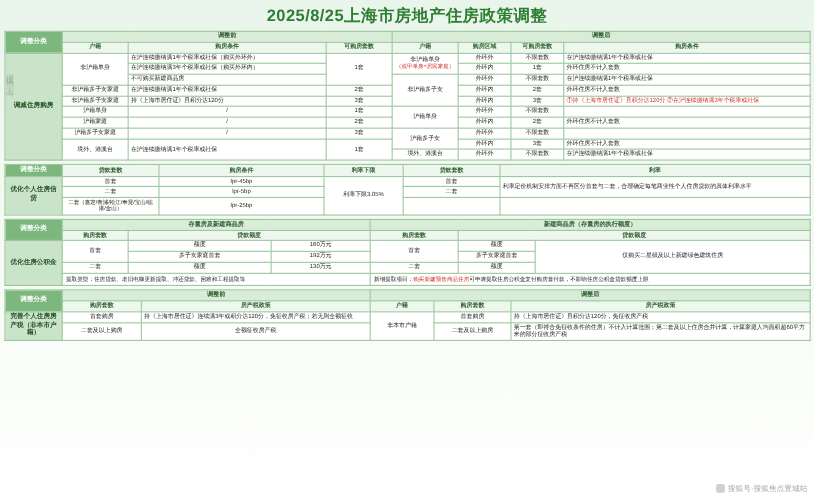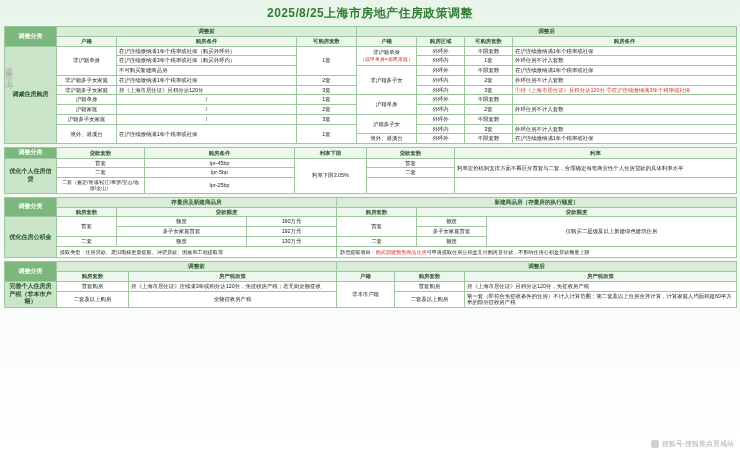--- a/index.html
+++ b/index.html
@@ -15,21 +15,21 @@
   }
   .page {
     width: 740px; height: 453px;
     background: linear-gradient(180deg,#e9f5ea 0%, #f3faf2 40%, #ffffff 100%);
     padding: 3px 4px 0 4px;
     position: relative;
   }
   .title {
     text-align: center;
     color: #2e7d32;
-    font-size: 12px;
+    font-size: 15px;
     font-weight: bold;
     letter-spacing: .4px;
     padding: 2px 0 4px 0;
   }
   table {
     border-collapse: collapse;
     width: 732px;
     table-layout: fixed;
   }
   td, th {

